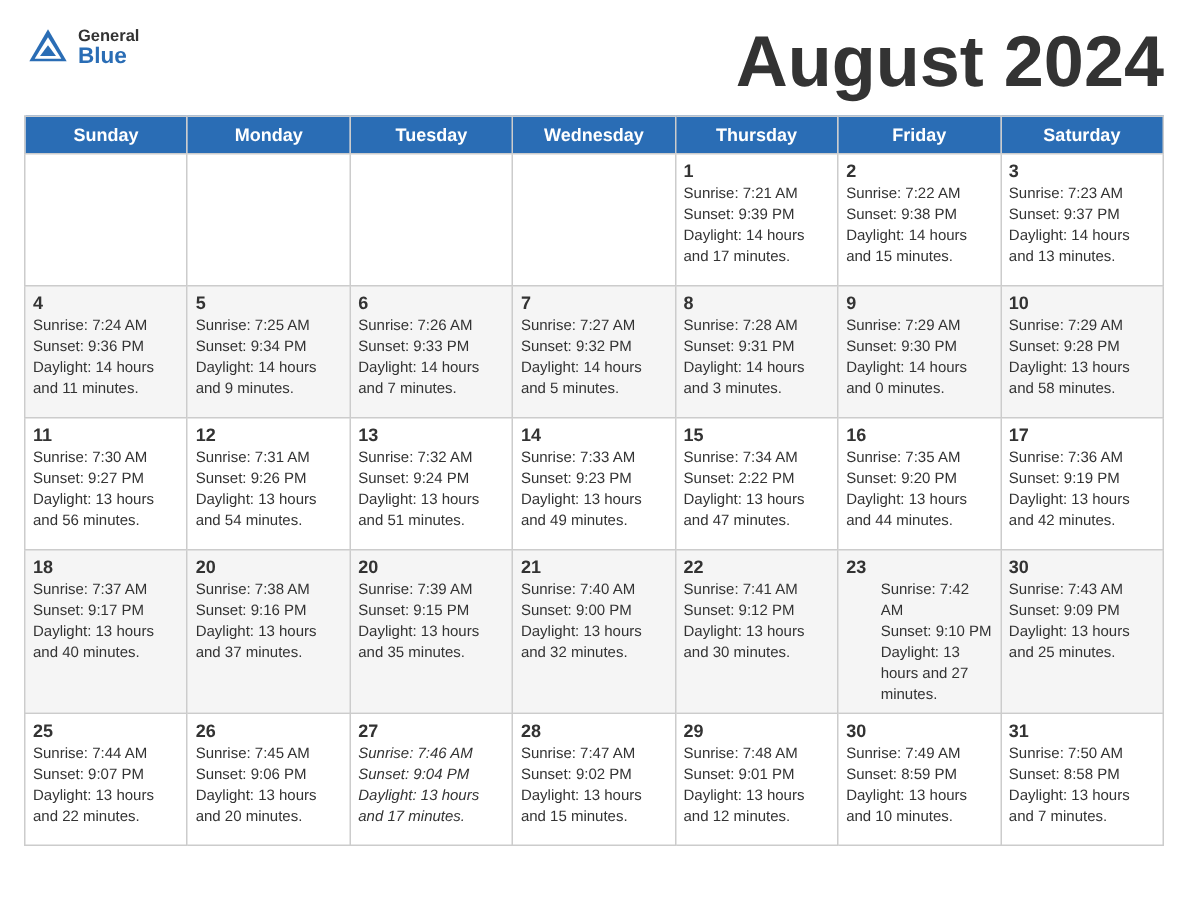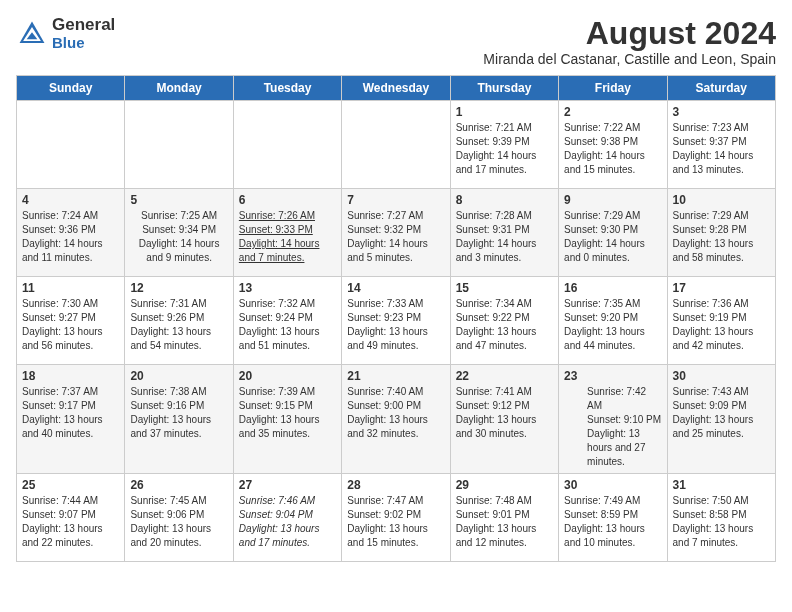--- a/index.html
+++ b/index.html
@@ -20,38 +20,38 @@
       display: flex;
       align-items: center;
       gap: 4px;
     }
     .logo-text {
       display: flex;
       flex-direction: column;
       line-height: 1.1;
     }
     .logo-general {
-      font-size: 17px;
+      font-size: 11px;
       font-weight: bold;
       color: #333;
     }
     .logo-blue {
       font-size: 15px;
       font-weight: bold;
       color: #2a6db5;
     }
     .logo-icon {
       width: 32px;
       height: 32px;
     }
     .title-block {
       text-align: right;
     }
     .month-year {
-      font-size: 32px;
+      font-size: 48px;
       font-weight: bold;
       color: #333;
       line-height: 1.1;
     }
     .location {
       font-size: 14px;
       color: #333;
     }
     table {
       width: 100%;
@@ -104,21 +104,20 @@
       <polygon points="18,10 28,26 8,26" fill="#fff"></polygon>
       <polygon points="18,16 24,24 12,24" fill="#2a6db5"></polygon>
     </svg>
     <div class="logo-text">
       <span class="logo-general">General</span>
       <span class="logo-blue">Blue</span>
     </div>
   </div>
   <div class="title-block">
     <div class="month-year">August 2024</div>
-    <div class="location">Miranda del Castanar, Castille and Leon, Spain</div>
   </div>
 </div>
 
 <table>
   <thead>
     <tr>
     <th>Sunday</th>
         <th>Monday</th>
         <th>Tuesday</th>
         <th>Wednesday</th>
@@ -154,27 +153,27 @@
       </tr>
       <tr>
         <td>
           <span class="day-num">4</span>
           <div class="day-info" style="white-space: pre-line;">Sunrise: 7:24 AM
 Sunset: 9:36 PM
 Daylight: 14 hours and 11 minutes.</div>
         </td>
         <td>
           <span class="day-num">5</span>
-          <div class="day-info" style="white-space: pre-line; text-align: center;">Sunrise: 7:25 AM
+          <div class="day-info" style="white-space: pre-line;">Sunrise: 7:25 AM
 Sunset: 9:34 PM
 Daylight: 14 hours and 9 minutes.</div>
         </td>
         <td>
           <span class="day-num">6</span>
-          <div class="day-info" style="white-space: pre-line; text-decoration: underline;">Sunrise: 7:26 AM
+          <div class="day-info" style="white-space: pre-line;">Sunrise: 7:26 AM
 Sunset: 9:33 PM
 Daylight: 14 hours and 7 minutes.</div>
         </td>
         <td>
           <span class="day-num">7</span>
           <div class="day-info" style="white-space: pre-line;">Sunrise: 7:27 AM
 Sunset: 9:32 PM
 Daylight: 14 hours and 5 minutes.</div>
         </td>
         <td>
@@ -217,21 +216,21 @@
         </td>
         <td>
           <span class="day-num">14</span>
           <div class="day-info" style="white-space: pre-line;">Sunrise: 7:33 AM
 Sunset: 9:23 PM
 Daylight: 13 hours and 49 minutes.</div>
         </td>
         <td>
           <span class="day-num">15</span>
           <div class="day-info" style="white-space: pre-line;">Sunrise: 7:34 AM
-Sunset: 9:22 PM
+Sunset: 2:22 PM
 Daylight: 13 hours and 47 minutes.</div>
         </td>
         <td>
           <span class="day-num">16</span>
           <div class="day-info" style="white-space: pre-line;">Sunrise: 7:35 AM
 Sunset: 9:20 PM
 Daylight: 13 hours and 44 minutes.</div>
         </td>
         <td>
           <span class="day-num">17</span>

